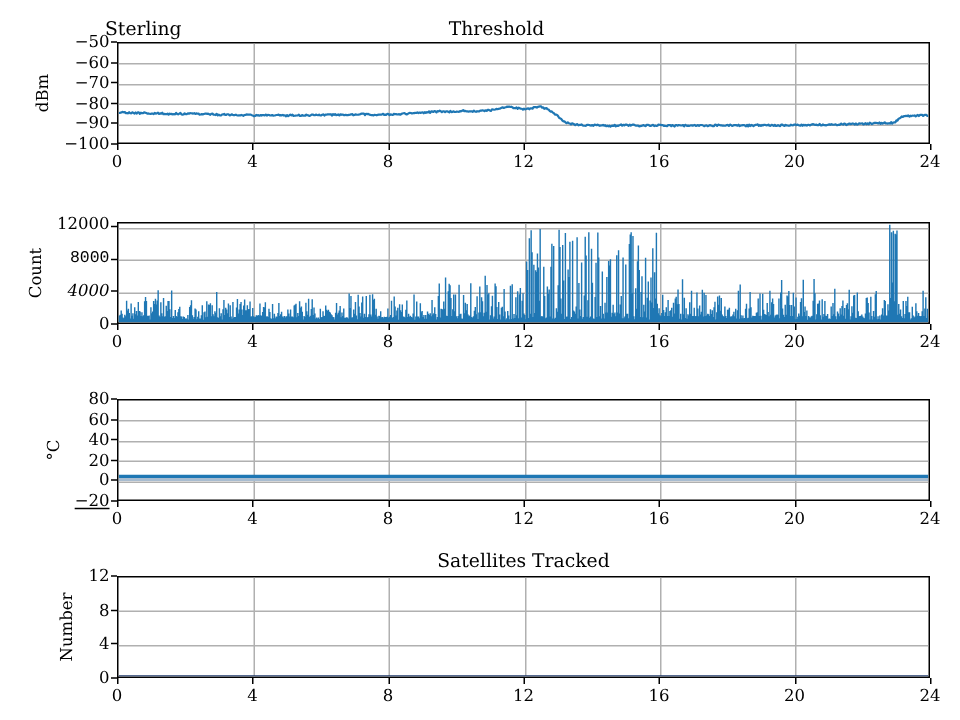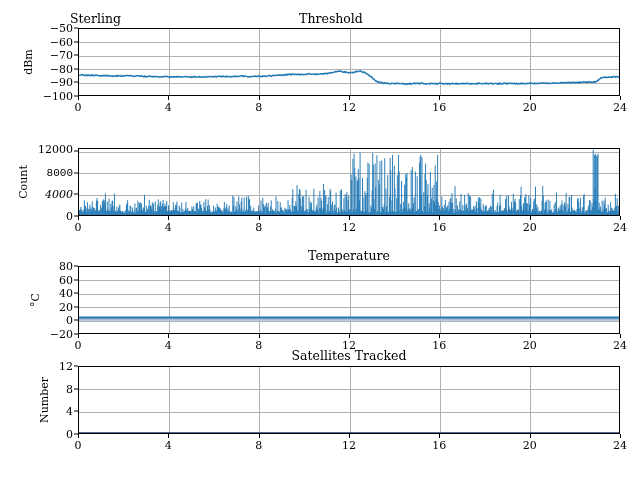--- a/index.html
+++ b/index.html
@@ -219,38 +219,37 @@
         <div class="xtickmark" style="left: 439.333px; top: 0px;"></div>
         <div class="xtick" style="left: 529.667px; top: 6px;">20</div>
         <div class="xtickmark" style="left: 529.667px; top: 0px;"></div>
         <div class="xtick" style="left: 620px; top: 6px;">24</div>
         <div class="xtickmark" style="left: 620px; top: 0px;"></div>
       </div>
     <div class="ylabel" style="width: 68px; left: -10px; top: 45px; height: 14px; line-height: 14px;">Count</div>
   </div>
 
   <div class="panel" id="panel-2" style="top:248px;height:102px;">
-    <div class="panel-title">Temperature</div>
     <div class="axes" style="top:18px;height:68px;">
         <div class="grid-h" style="top: 53.9px;"></div>
         <div class="grid-h" style="top: 40.3px;"></div>
         <div class="grid-h" style="top: 26.7px;"></div>
         <div class="grid-h" style="top: 13.1px;"></div>
         <div class="grid-v" style="left: 89.8333px;"></div>
         <div class="grid-v" style="left: 180.167px;"></div>
         <div class="grid-v" style="left: 270.5px;"></div>
         <div class="grid-v" style="left: 360.833px;"></div>
         <div class="grid-v" style="left: 451.167px;"></div>
         <svg class="plot-svg" viewBox="0 0 542 68" preserveAspectRatio="none">
           <path d="M0,52.36L542,52.36" stroke="#1f77b4" stroke-width="2.6" fill="none"></path>
           <path d="M0,54.26L542,54.26" stroke="#a8bcd0" stroke-width="2.2" fill="none"></path>
         </svg>
       </div>
     <div class="yticks" style="top:18px;height:68px;">
-        <div class="ytick" style="top: 68px;">−20</div>
+        <div class="ytick" style="top: 68px; text-decoration: underline;">−20</div>
         <div class="ytickmark" style="top: 68px;"></div>
         <div class="ytick" style="top: 54.4px;">0</div>
         <div class="ytickmark" style="top: 54.4px;"></div>
         <div class="ytick" style="top: 40.8px;">20</div>
         <div class="ytickmark" style="top: 40.8px;"></div>
         <div class="ytick" style="top: 27.2px;">40</div>
         <div class="ytickmark" style="top: 27.2px;"></div>
         <div class="ytick" style="top: 13.6px;">60</div>
         <div class="ytickmark" style="top: 13.6px;"></div>
         <div class="ytick" style="top: 0px;">80</div>
@@ -268,21 +267,21 @@
         <div class="xtick" style="left: 439.333px; top: 6px;">16</div>
         <div class="xtickmark" style="left: 439.333px; top: 0px;"></div>
         <div class="xtick" style="left: 529.667px; top: 6px;">20</div>
         <div class="xtickmark" style="left: 529.667px; top: 0px;"></div>
         <div class="xtick" style="left: 620px; top: 6px;">24</div>
         <div class="xtickmark" style="left: 620px; top: 0px;"></div>
       </div>
     <div class="ylabel" style="width: 68px; left: 2px; top: 45px; height: 14px; line-height: 14px;">°C</div>
   </div>
 
-  <div class="panel" id="panel-3" style="top:348px;height:102px;">
+  <div class="panel" id="panel-3" style="top:366px;height:102px;">
     <div class="panel-title">Satellites Tracked</div>
     <div class="axes" style="top:18px;height:68px;">
         <div class="grid-h" style="top: 44.8333px;"></div>
         <div class="grid-h" style="top: 22.1667px;"></div>
         <div class="grid-v" style="left: 89.8333px;"></div>
         <div class="grid-v" style="left: 180.167px;"></div>
         <div class="grid-v" style="left: 270.5px;"></div>
         <div class="grid-v" style="left: 360.833px;"></div>
         <div class="grid-v" style="left: 451.167px;"></div>
         <svg class="plot-svg" viewBox="0 0 542 68" preserveAspectRatio="none">

